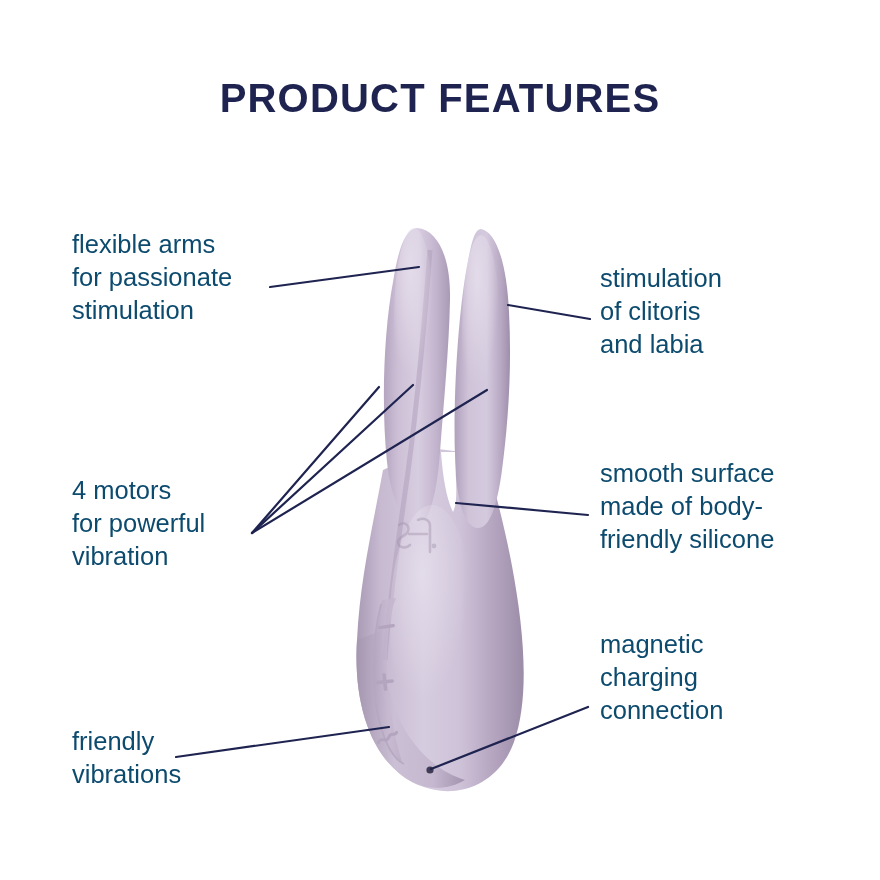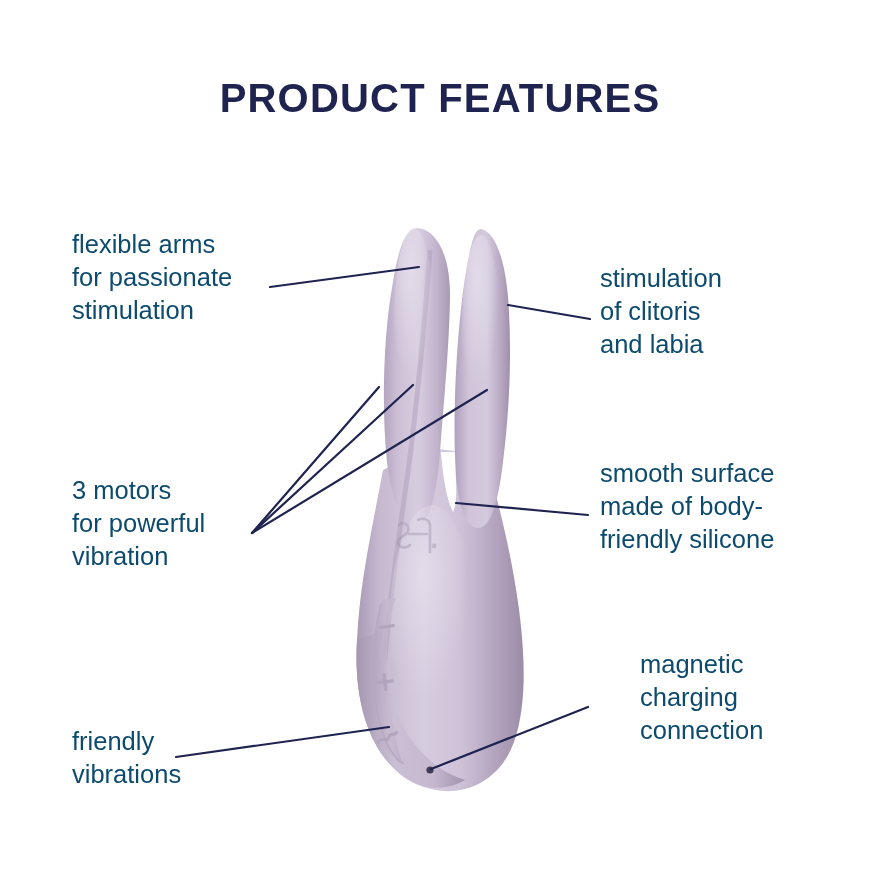--- a/index.html
+++ b/index.html
@@ -35,21 +35,21 @@
     white-space: pre-line;
   }
   .label.right { text-align: left; }
   .label.left  { text-align: left; }
 
   #lbl-flexible      { left: 72px;  top: 228px; width: 215px; }
   #lbl-motors        { left: 72px;  top: 474px; width: 230px; }
   #lbl-control       { left: 72px;  top: 725px; width: 220px; }
   #lbl-stimulation   { left: 600px; top: 262px; width: 240px; }
   #lbl-smooth        { left: 600px; top: 457px; width: 245px; }
-  #lbl-magnetic      { left: 600px; top: 648px; width: 240px; margin-left: 40px; }
+  #lbl-magnetic      { left: 600px; top: 628px; width: 240px; }
 
   #artwork {
     position: absolute;
     left: 0; top: 0;
     width: 880px; height: 880px;
   }
 </style>
 </head>
 <body>
 
@@ -180,21 +180,21 @@
       <line x1="588" y1="515" x2="456" y2="503"></line>
       <line x1="176" y1="757" x2="389" y2="727"></line>
       <line x1="588" y1="707" x2="431" y2="769"></line>
     </g>
   </svg>
 
   <div class="label left" id="lbl-flexible">flexible arms
 for passionate
 stimulation</div>
 
-  <div class="label left" id="lbl-motors">3 motors
+  <div class="label left" id="lbl-motors">4 motors
 for powerful
 vibration</div>
 
   <div class="label left" id="lbl-control">friendly
 vibrations</div>
 
   <div class="label right" id="lbl-stimulation">stimulation
 of clitoris
 and labia</div>
 

